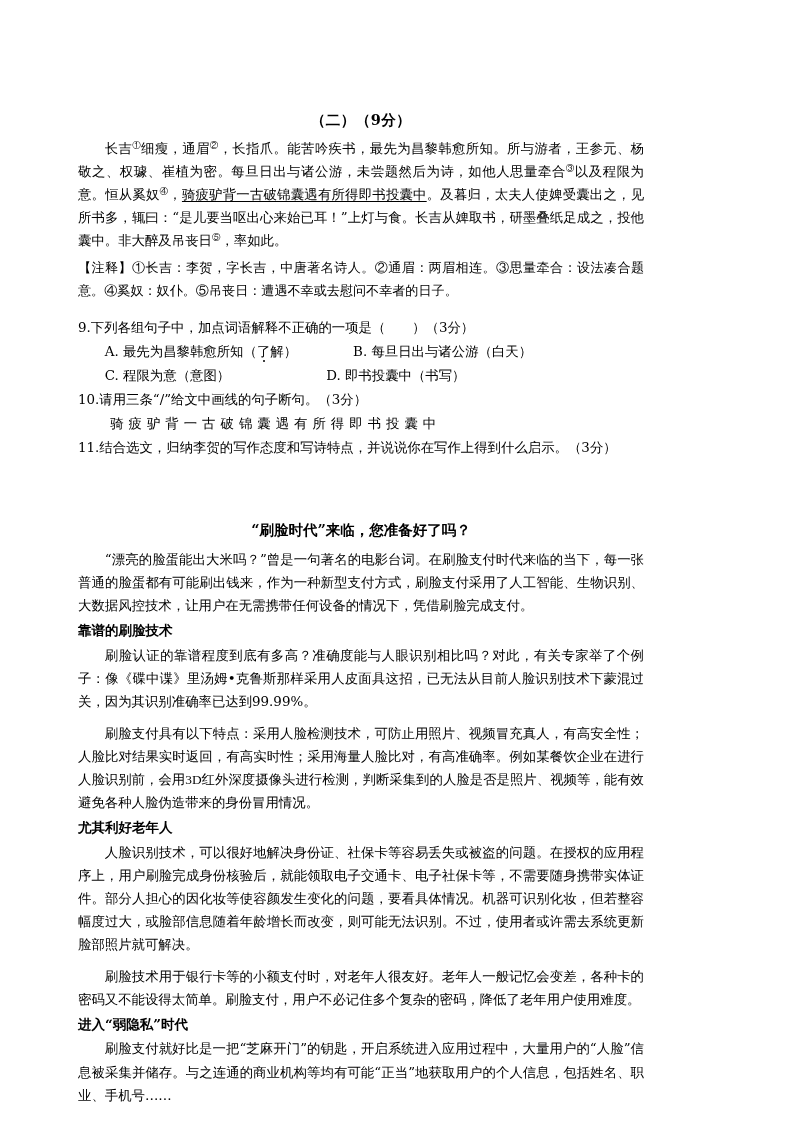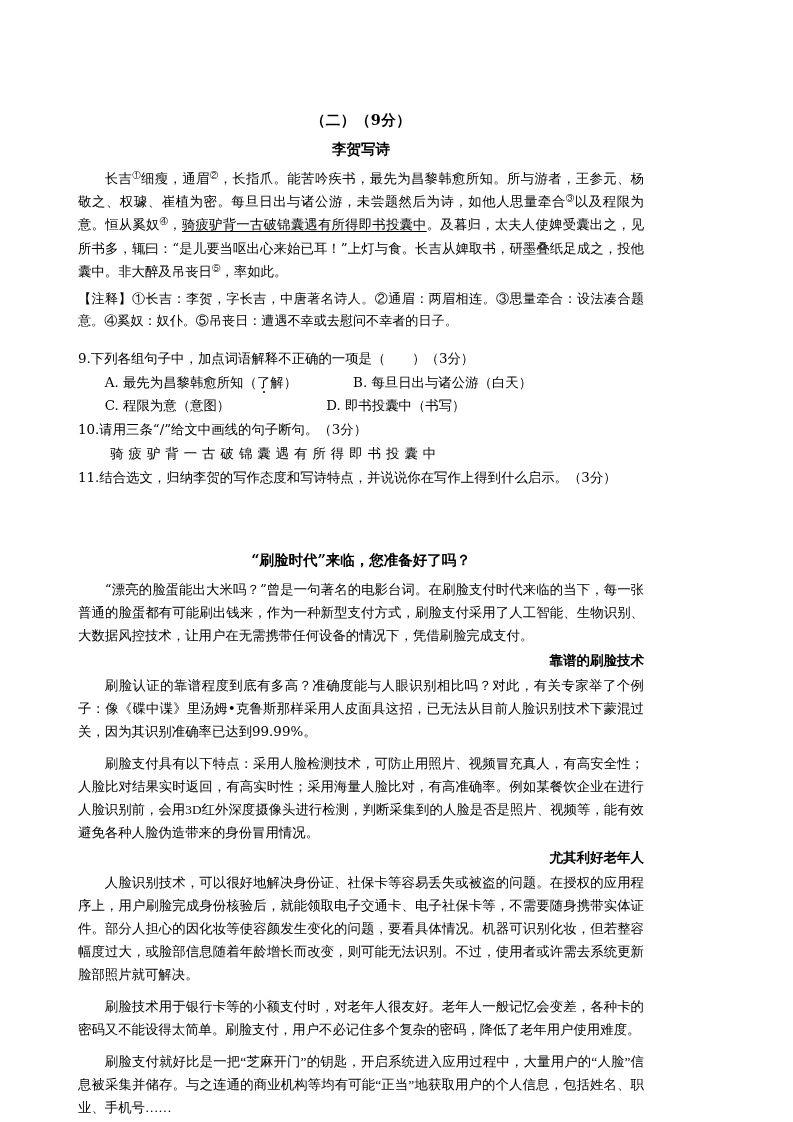--- a/index.html
+++ b/index.html
@@ -38,21 +38,21 @@
     font-size: 14.5px;
     font-weight: bold;
     margin: 0 0 7px 0;
     line-height: 1.6;
   }
   .mini-title {
     font-size: 13.5px;
     font-weight: bold;
     margin: 2px 0 1px 0;
     line-height: 1.75;
-    text-align: right;
+    text-align: left;
   }
   p.body {
     font-size: 13.4px;
     line-height: 1.72;
     margin: 0;
     text-align: justify;
     text-justify: inter-ideograph;
   }
   p.indent {
     text-indent: 2em;
@@ -119,21 +119,20 @@
   .gap-sm { height: 5px; }
   .flow p + p { margin-top: 9px; font-family: Liberation Serif, serif; }
 </style>
 </head>
 <body>
 
 <div class="page">
 
   <div class="section">
     <div class="sec-title center">（二）（9分）</div>
-    <div class="sub-title center">李贺写诗</div>
 
     <p class="body indent">长吉<sup>①</sup>细瘦，通眉<sup>②</sup>，长指爪。能苦吟疾书，最先为昌黎韩愈所知。所与游者，王参元、杨敬之、权璩、崔植为密。每旦日出与诸公游，未尝题然后为诗，如他人思量牵合<sup>③</sup>以及程限为意。恒从奚奴<sup>④</sup>，<span class="uline">骑疲驴背一古破锦囊遇有所得即书投囊中</span>。及暮归，太夫人使婢受囊出之，见所书多，辄曰：“是儿要当呕出心来始已耳！”上灯与食。长吉从婢取书，研墨叠纸足成之，投他囊中。非大醉及吊丧日<sup>⑤</sup>，率如此。</p>
 
 
     <div class="gap-sm"></div>
 
     <p class="note">【注释】①长吉：李贺，字长吉，中唐著名诗人。②通眉：两眉相连。③思量牵合：设法凑合题意。④奚奴：奴仆。⑤吊丧日：遭遇不幸或去慰问不幸者的日子。</p>
 
     <div class="gap-md"></div>
 
@@ -158,17 +157,18 @@
     <div class="sub-title center">“刷脸时代”来临，您准备好了吗？</div>
 
     <div class="flow">
       <p class="body indent">“漂亮的脸蛋能出大米吗？”曾是一句著名的电影台词。在刷脸支付时代来临的当下，每一张普通的脸蛋都有可能刷出钱来，作为一种新型支付方式，刷脸支付采用了人工智能、生物识别、大数据风控技术，让用户在无需携带任何设备的情况下，凭借刷脸完成支付。</p>
       <div class="mini-title">靠谱的刷脸技术</div>
       <p class="body indent">刷脸认证的靠谱程度到底有多高？准确度能与人眼识别相比吗？对此，有关专家举了个例子：像《碟中谍》里汤姆•克鲁斯那样采用人皮面具这招，已无法从目前人脸识别技术下蒙混过关，因为其识别准确率已达到99.99%。</p>
       <p class="body indent">刷脸支付具有以下特点：采用人脸检测技术，可防止用照片、视频冒充真人，有高安全性；人脸比对结果实时返回，有高实时性；采用海量人脸比对，有高准确率。例如某餐饮企业在进行人脸识别前，会用3D红外深度摄像头进行检测，判断采集到的人脸是否是照片、视频等，能有效避免各种人脸伪造带来的身份冒用情况。</p>
       <div class="mini-title">尤其利好老年人</div>
       <p class="body indent">人脸识别技术，可以很好地解决身份证、社保卡等容易丢失或被盗的问题。在授权的应用程序上，用户刷脸完成身份核验后，就能领取电子交通卡、电子社保卡等，不需要随身携带实体证件。部分人担心的因化妆等使容颜发生变化的问题，要看具体情况。机器可识别化妆，但若整容幅度过大，或脸部信息随着年龄增长而改变，则可能无法识别。不过，使用者或许需去系统更新脸部照片就可解决。</p>
       <p class="body indent">刷脸技术用于银行卡等的小额支付时，对老年人很友好。老年人一般记忆会变差，各种卡的密码又不能设得太简单。刷脸支付，用户不必记住多个复杂的密码，降低了老年用户使用难度。</p>
+      <div class="mini-title">进入“弱隐私”时代</div>
       <p class="body indent">刷脸支付就好比是一把“芝麻开门”的钥匙，开启系统进入应用过程中，大量用户的“人脸”信息被采集并储存。与之连通的商业机构等均有可能“正当”地获取用户的个人信息，包括姓名、职业、手机号……</p>
     </div>
   </div>
 
 </div>
 
 </body></html>

